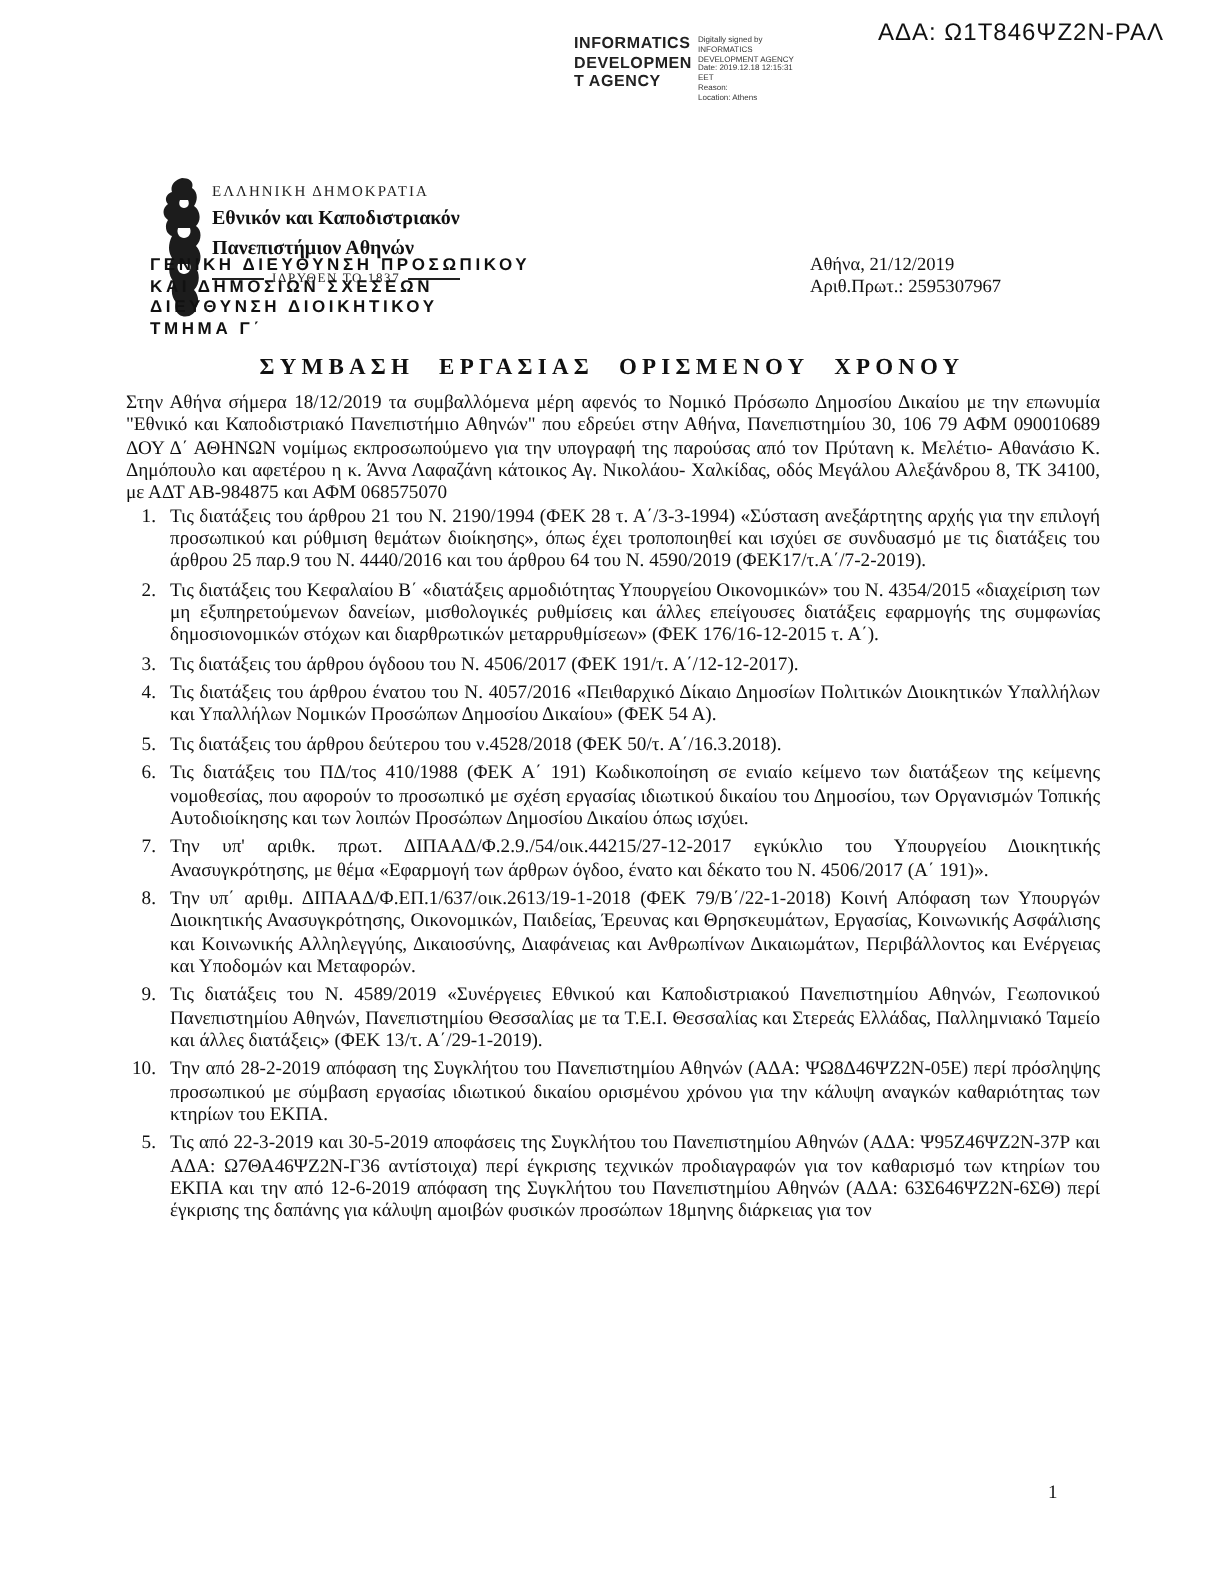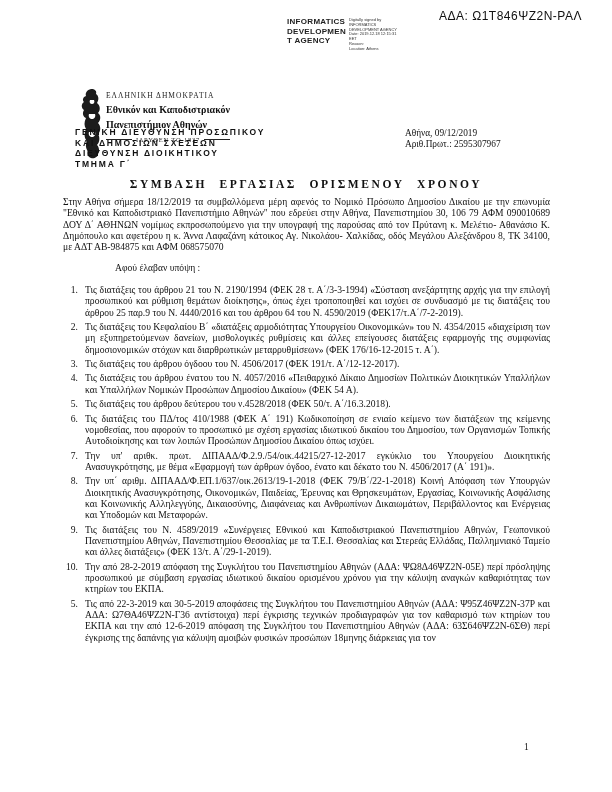--- a/index.html
+++ b/index.html
@@ -212,29 +212,28 @@
   </div>
 
   <div class="dept">
     <div>ΓΕΝΙΚΗ ΔΙΕΥΘΥΝΣΗ ΠΡΟΣΩΠΙΚΟΥ</div>
     <div>ΚΑΙ ΔΗΜΟΣΙΩΝ ΣΧΕΣΕΩΝ</div>
     <div>ΔΙΕΥΘΥΝΣΗ ΔΙΟΙΚΗΤΙΚΟΥ</div>
     <div>ΤΜΗΜΑ Γ΄</div>
   </div>
 
   <div class="meta">
-    <div>Αθήνα, 09/12/2019</div>
+    <div>Αθήνα, 21/12/2019</div>
     <div>Αριθ.Πρωτ.: 2595307967</div>
   </div>
 
   <div class="doc-title">ΣΥΜΒΑΣΗ ΕΡΓΑΣΙΑΣ ΟΡΙΣΜΕΝΟΥ ΧΡΟΝΟΥ</div>
 
   <div class="body">
     <p class="intro">Στην Αθήνα σήμερα 18/12/2019 τα συμβαλλόμενα μέρη αφενός το Νομικό  Πρόσωπο Δημοσίου Δικαίου με την επωνυμία "Εθνικό και Καποδιστριακό Πανεπιστήμιο Αθηνών" που εδρεύει στην Αθήνα, Πανεπιστημίου 30, 106 79 ΑΦΜ 090010689 ΔΟΥ Δ΄ ΑΘΗΝΩΝ νομίμως εκπροσωπούμενο για την υπογραφή της παρούσας από τον Πρύτανη κ. Μελέτιο- Αθανάσιο Κ. Δημόπουλο και αφετέρου η κ. Άννα Λαφαζάνη κάτοικος Αγ. Νικολάου- Χαλκίδας, οδός Μεγάλου Αλεξάνδρου 8, ΤΚ 34100, με ΑΔΤ ΑΒ-984875 και ΑΦΜ 068575070</p>
-    <p class="preamble">Αφού έλαβαν υπόψη :</p>
 
     <div class="item">
       <span class="item-num">1.</span>
       <span class="item-text">Τις διατάξεις του άρθρου 21 του Ν. 2190/1994 (ΦΕΚ 28 τ. Α΄/3-3-1994) «Σύσταση ανεξάρτητης αρχής για την επιλογή προσωπικού και ρύθμιση θεμάτων διοίκησης», όπως έχει τροποποιηθεί και ισχύει σε συνδυασμό με τις διατάξεις του άρθρου 25 παρ.9 του Ν. 4440/2016 και του άρθρου 64 του Ν. 4590/2019 (ΦΕΚ17/τ.Α΄/7-2-2019).</span>
     </div>
     <div class="item">
       <span class="item-num">2.</span>
       <span class="item-text">Τις διατάξεις του Κεφαλαίου Β΄ «διατάξεις αρμοδιότητας Υπουργείου Οικονομικών» του Ν. 4354/2015 «διαχείριση των μη εξυπηρετούμενων δανείων, μισθολογικές ρυθμίσεις και άλλες επείγουσες διατάξεις εφαρμογής της συμφωνίας δημοσιονομικών στόχων και διαρθρωτικών μεταρρυθμίσεων» (ΦΕΚ 176/16-12-2015 τ. Α΄).</span>
     </div>
     <div class="item">

